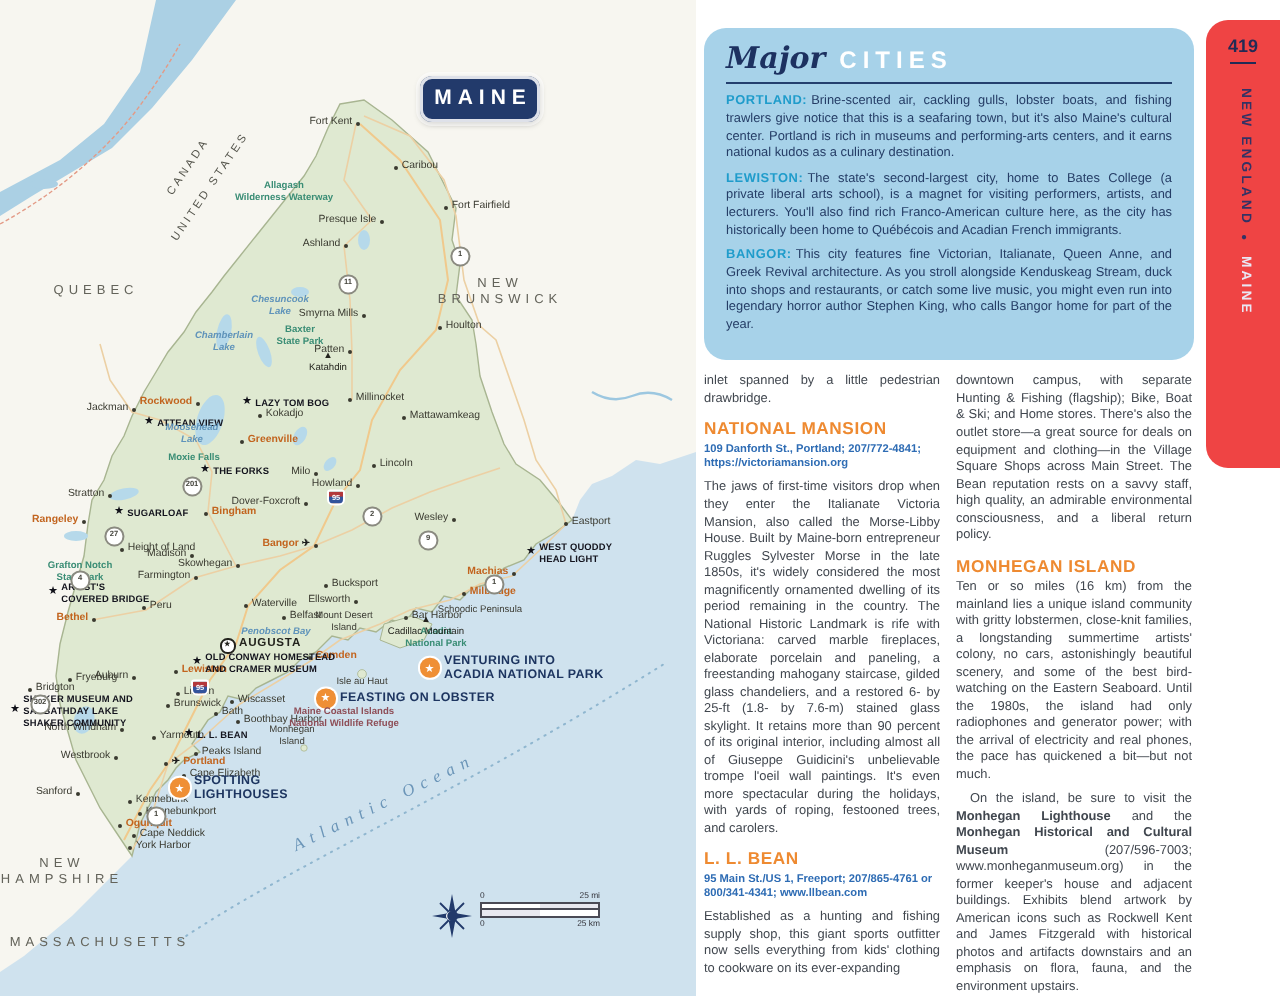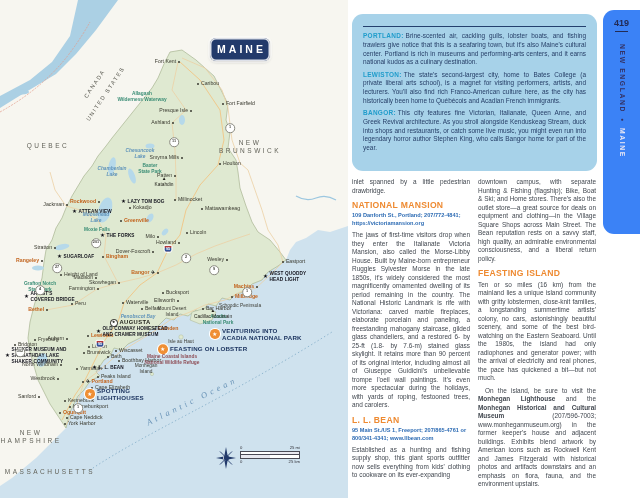--- a/index.html
+++ b/index.html
@@ -63,21 +63,21 @@
   .cb-p{margin:0 0 3.5px;font:400 6.45px/1.36 "Liberation Sans",sans-serif;color:#253d66;text-align:justify;}
   .cb-label{color:#1f9ccb;font-weight:700;letter-spacing:.3px;margin-right:2px;}
   .cols{display:flex;gap:8px;margin-top:7px;}
   .col{width:118px;font:400 6.45px/1.32 "Liberation Sans",sans-serif;color:#41474f;text-align:justify;}
   .col p{margin:0 0 4px;}
   .col p.ind{text-indent:7px;margin-bottom:0;}
   .col h3{margin:6px 0 2px;font:700 8.6px/1.1 "Liberation Sans",sans-serif;color:#ee8a31;letter-spacing:.3px;}
   .addr{font:700 5.6px/1.3 "Liberation Sans",sans-serif;color:#2e6cb4;text-align:left;margin:0 0 3.5px;}
   .b{font-weight:700;}
   
-  .tab{position:absolute;right:0;top:10px;width:37px;height:224px;background:#3b82f6;
+  .tab{position:absolute;right:0;top:10px;width:37px;height:224px;background:#ef4444;
        border-radius:11px 0 0 11px;display:flex;flex-direction:column;align-items:center;}
   .pagenum{margin-top:9px;font:700 9px/1 "Liberation Sans",sans-serif;color:#222b55;}
   .pn-rule{width:13px;height:1px;background:#222b55;margin:2.5px auto 0;}
   .tab-vert{margin-top:12px;writing-mode:vertical-rl;font:700 6.8px/1 "Liberation Sans",sans-serif;
             letter-spacing:1.6px;color:#343264;display:flex;align-items:center;}
   .tv-sep{margin:4px 0;font-size:5px;}
   .tv-white{color:#e9e7f4;}
 </style>
 </head>
 <body>
@@ -561,39 +561,43 @@
       <div class="s-row2">
         <span>0</span>
         <span>25 km</span>
       </div>
     </div>
   </div>
 
   <div class="content">
 
     <section class="cities-box">
+      <div class="cb-head">
+        <span class="cb-script">Major</span>
+        <span class="cb-caps">CITIES</span>
+      </div>
       <div class="cb-rule"></div>
       <p class="cb-p"><span class="cb-label">PORTLAND:</span><span>Brine-scented air, cackling gulls, lobster boats, and fishing trawlers give notice that this is a seafaring town, but it's also Maine's cultural center. Portland is rich in museums and performing-arts centers, and it earns national kudos as a culinary destination.</span></p>
       <p class="cb-p"><span class="cb-label">LEWISTON:</span><span>The state's second-largest city, home to Bates College (a private liberal arts school), is a magnet for visiting performers, artists, and lecturers. You'll also find rich Franco-American culture here, as the city has historically been home to Québécois and Acadian French immigrants.</span></p>
       <p class="cb-p"><span class="cb-label">BANGOR:</span><span>This city features fine Victorian, Italianate, Queen Anne, and Greek Revival architecture. As you stroll alongside Kenduskeag Stream, duck into shops and restaurants, or catch some live music, you might even run into legendary horror author Stephen King, who calls Bangor home for part of the year.</span></p>
     </section>
 
     <div class="cols">
       <div class="col">
         <p>inlet spanned by a little pedestrian drawbridge.</p>
         <h3>NATIONAL MANSION</h3>
         <p class="addr">109 Danforth St., Portland; 207/772-4841; https://victoriamansion.org</p>
         <p>The jaws of first-time visitors drop when they enter the Italianate Victoria Mansion, also called the Morse-Libby House. Built by Maine-born entrepreneur Ruggles Sylvester Morse in the late 1850s, it's widely considered the most magnificently ornamented dwelling of its period remaining in the country. The National Historic Landmark is rife with Victoriana: carved marble fireplaces, elaborate porcelain and paneling, a freestanding mahogany staircase, gilded glass chandeliers, and a restored 6- by 25-ft (1.8- by 7.6-m) stained glass skylight. It retains more than 90 percent of its original interior, including almost all of Giuseppe Guidicini's unbelievable trompe l'oeil wall paintings. It's even more spectacular during the holidays, with yards of roping, festooned trees, and carolers.</p>
         <h3>L. L. BEAN</h3>
         <p class="addr">95 Main St./US 1, Freeport; 207/865-4761 or 800/341-4341; www.llbean.com</p>
         <p>Established as a hunting and fishing supply shop, this giant sports outfitter now sells everything from kids' clothing to cookware on its ever-expanding</p>
       </div>
       <div class="col">
         <p>downtown campus, with separate Hunting &amp; Fishing (flagship); Bike, Boat &amp; Ski; and Home stores. There's also the outlet store—a great source for deals on equipment and clothing—in the Village Square Shops across Main Street. The Bean reputation rests on a savvy staff, high quality, an admirable environmental consciousness, and a liberal return policy.</p>
-        <h3>FEASTING ISLAND</h3>
+        <h3>MONHEGAN ISLAND</h3>
         <p>Ten or so miles (16 km) from the mainland lies a unique island community with gritty lobstermen, close-knit families, a longstanding summertime artists' colony, no cars, astonishingly beautiful scenery, and some of the best bird-watching on the Eastern Seaboard. Until the 1980s, the island had only radiophones and generator power; with the arrival of electricity and real phones, the pace has quickened a bit—but not much.</p>
         <p class="ind"><span>On the island, be sure to visit the </span><span class="b">Monhegan Lighthouse</span><span> and the </span><span class="b">Monhegan Historical and Cultural Museum</span><span> (207/596-7003; www.monheganmuseum.org) in the former keeper's house and adjacent buildings. Exhibits blend artwork by American icons such as Rockwell Kent and James Fitzgerald with historical photos and artifacts downstairs and an emphasis on flora, fauna, and the environment upstairs.</span></p>
       </div>
     </div>
   </div>
 
   <div class="tab">
     <div class="pagenum">419</div>
     <div class="pn-rule"></div>
     <div class="tab-vert">

